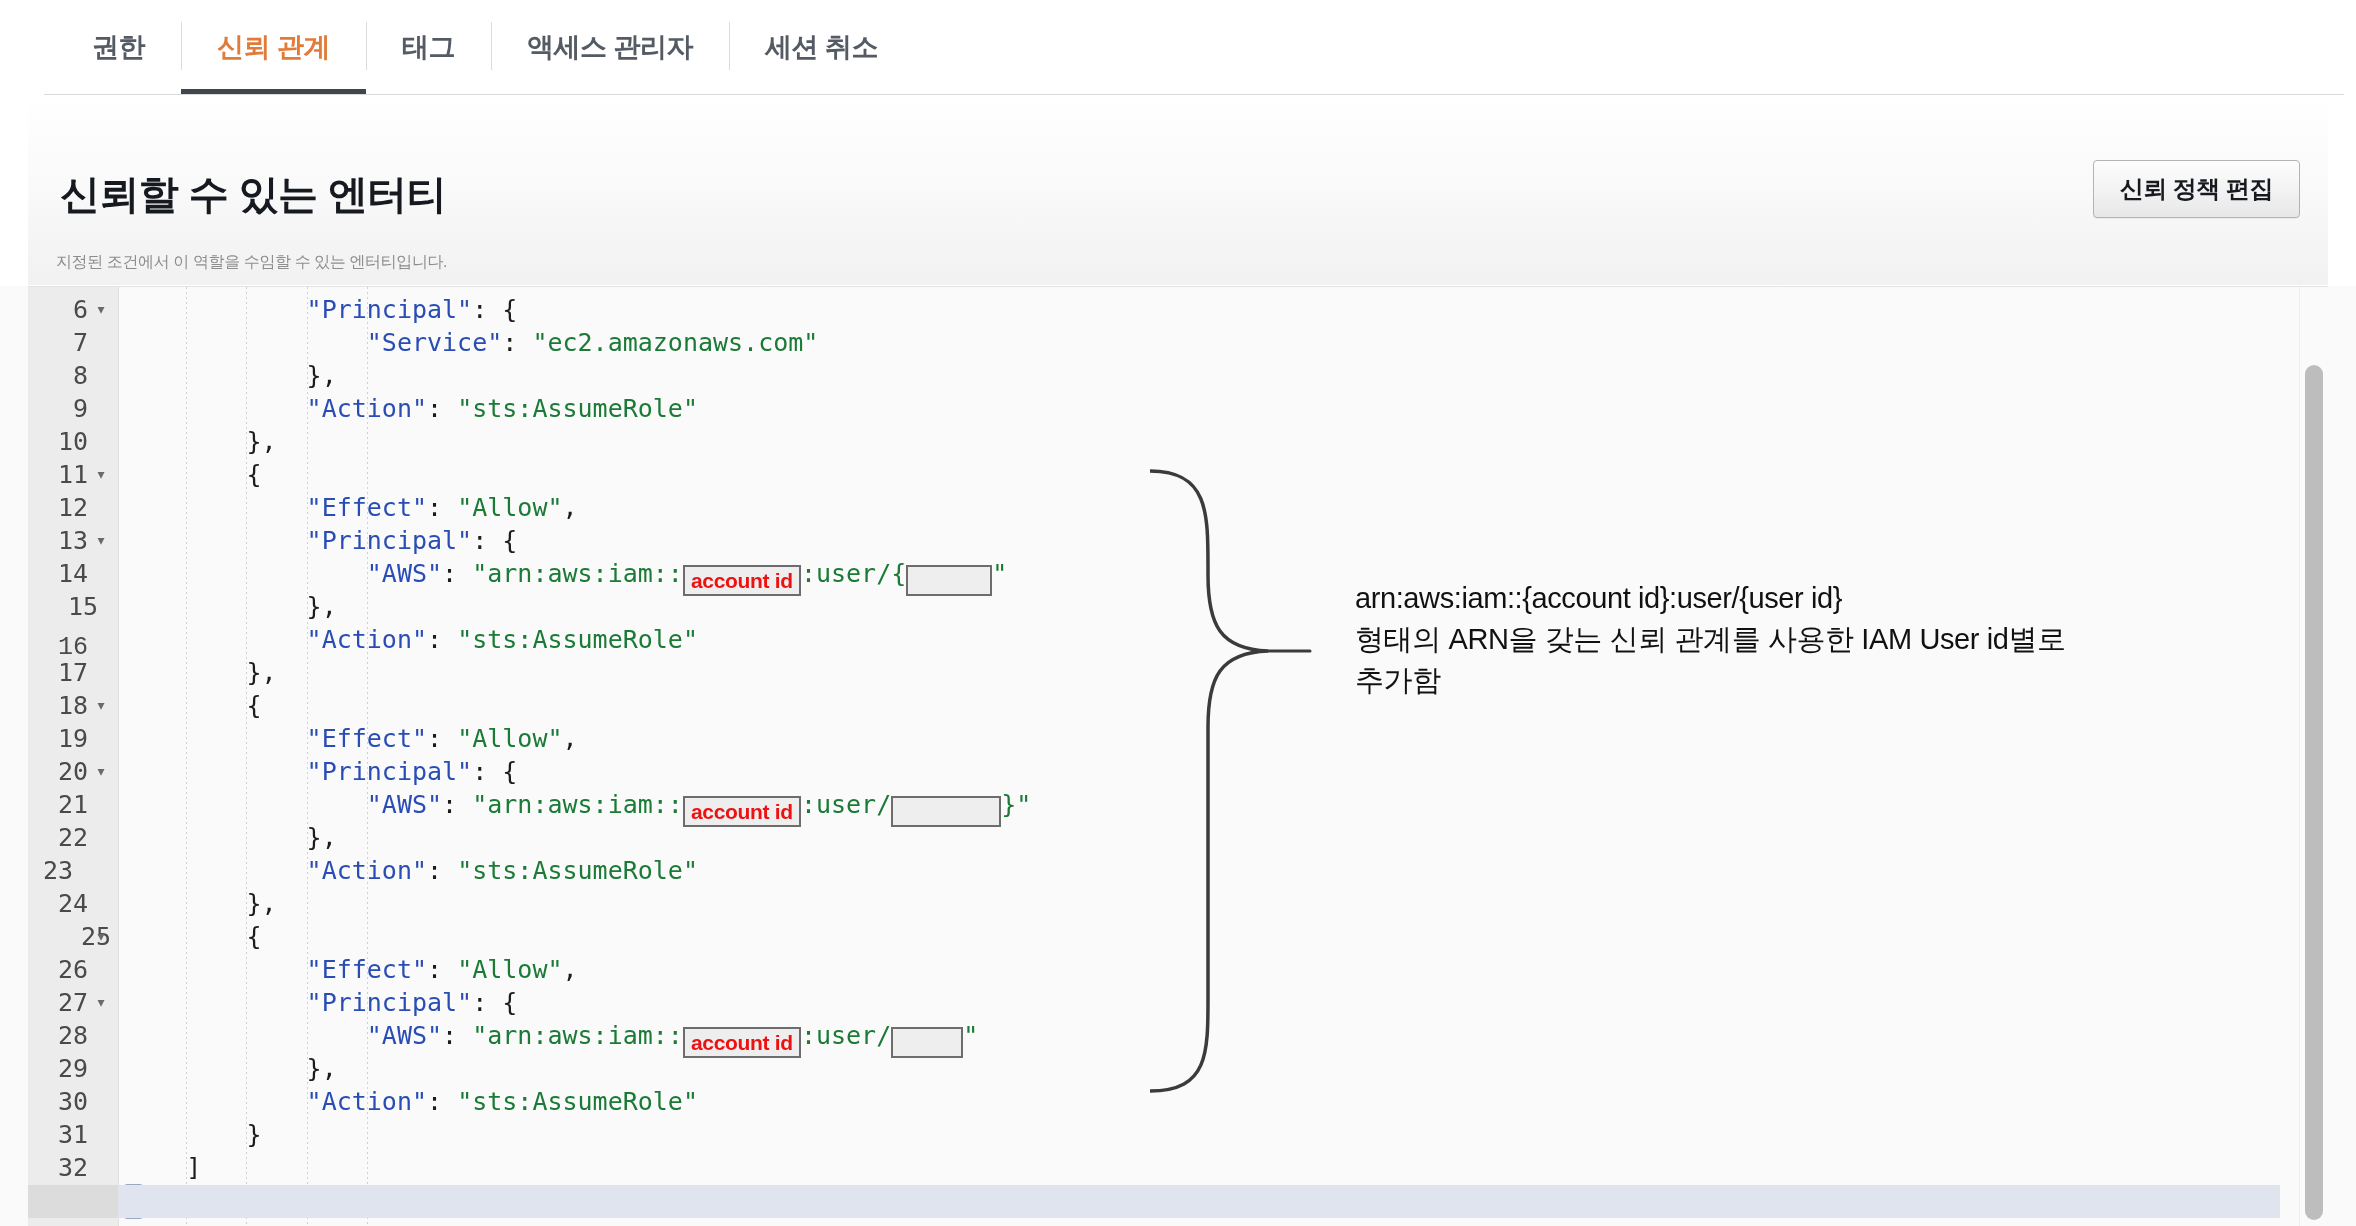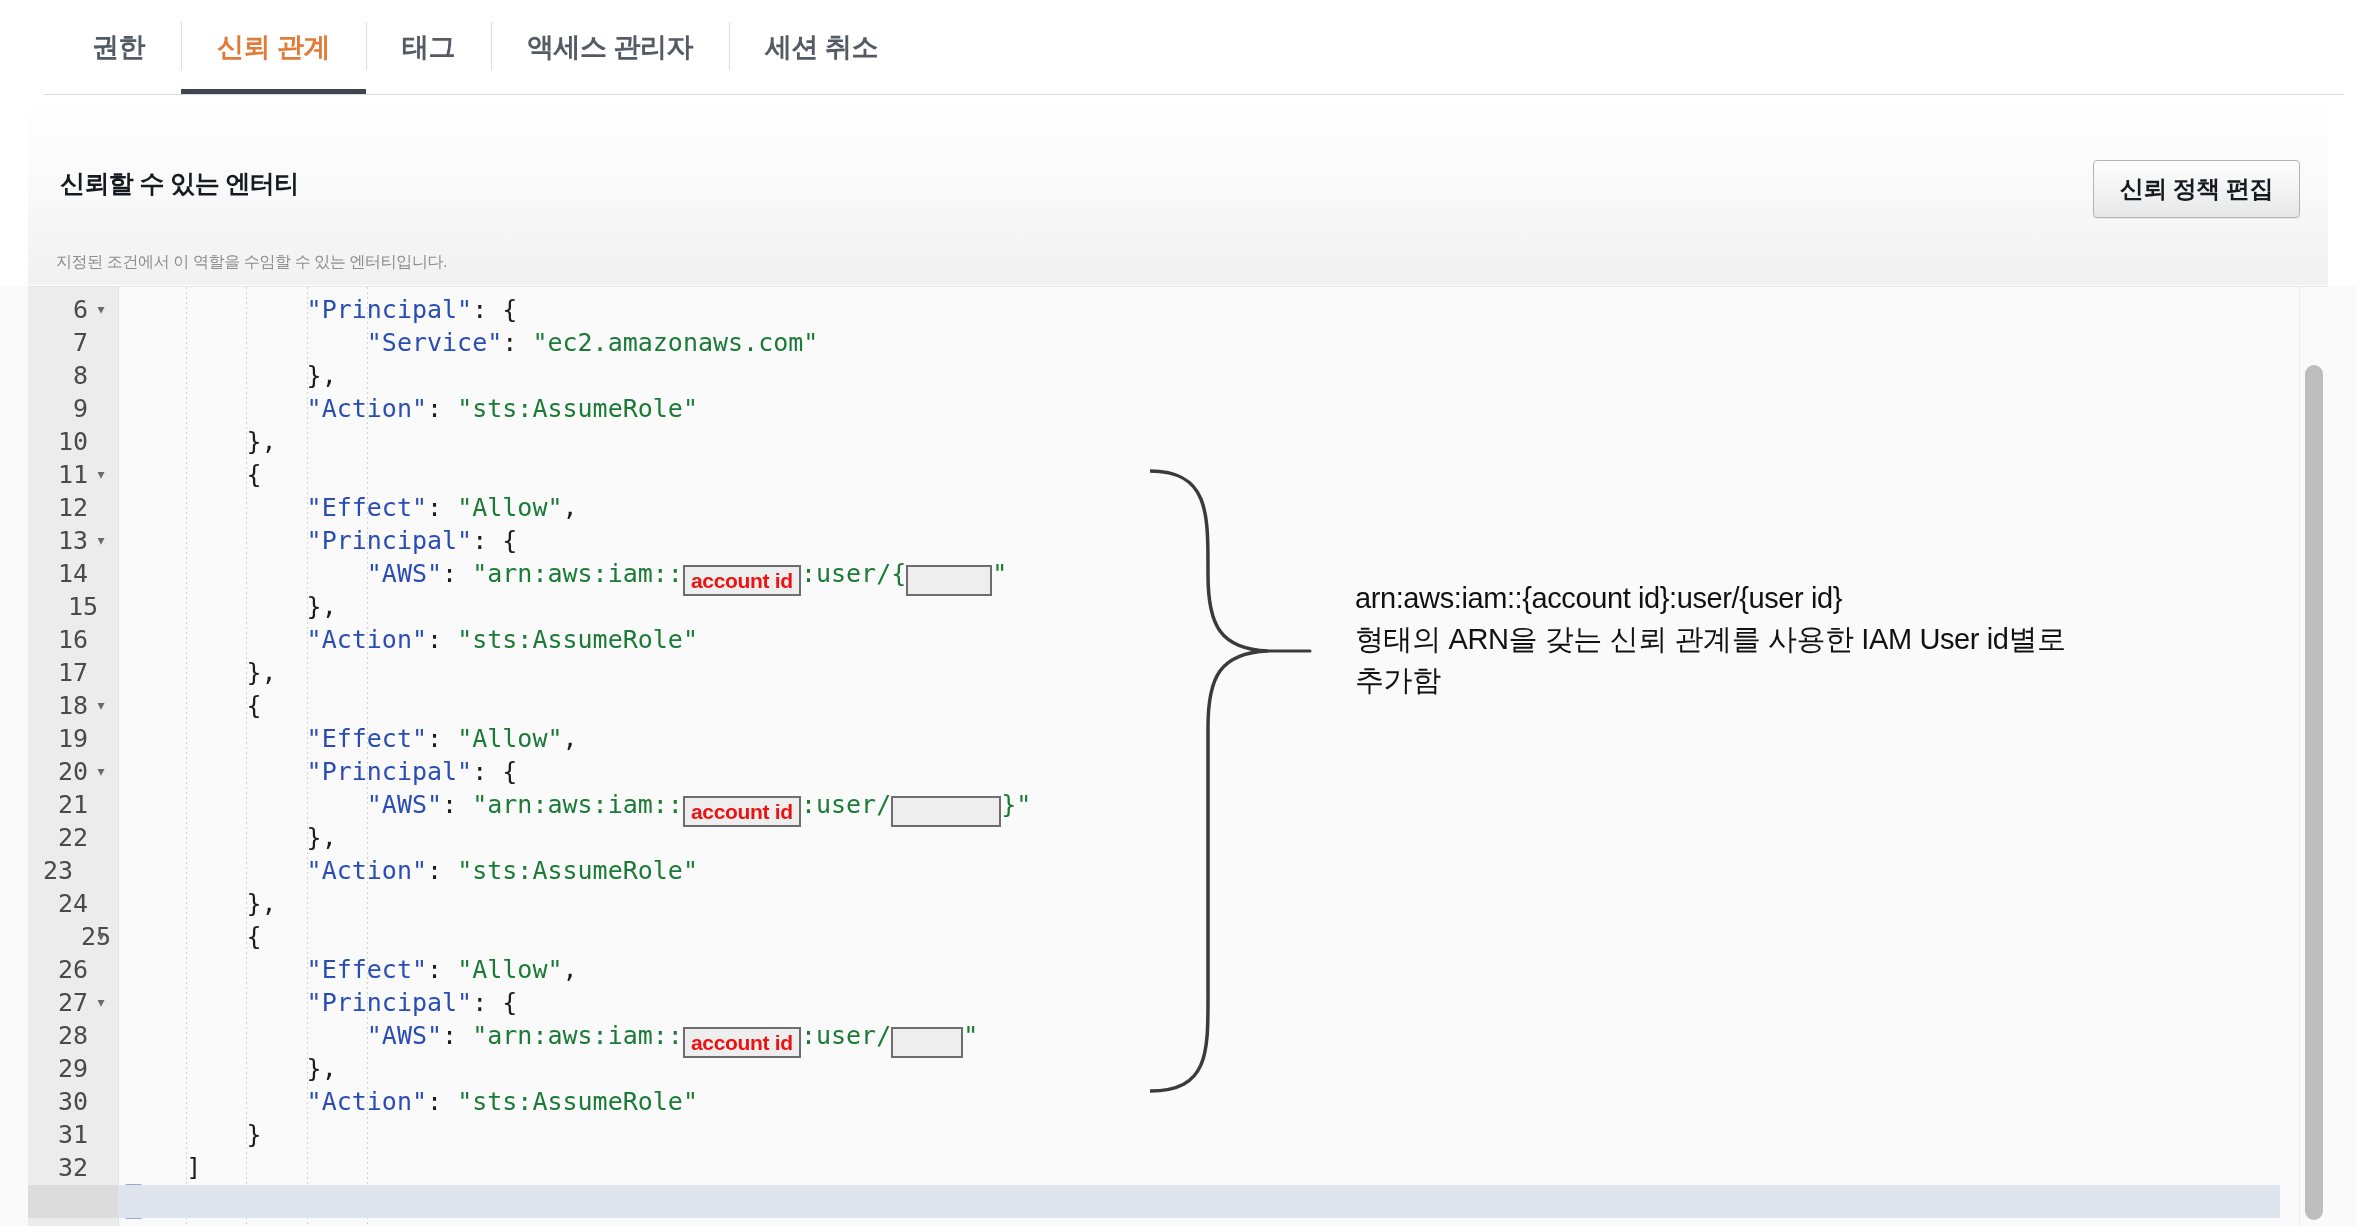--- a/index.html
+++ b/index.html
@@ -43,21 +43,21 @@
   }
 
   
   .panel-head{
     position:absolute;left:28px;top:95px;width:2300px;height:190px;
     background:linear-gradient(to bottom,#ffffff 0%,#fafafa 45%,#f1f1f1 100%);
     box-sizing:border-box;
   }
   .panel-title{
     position:absolute;left:32px;top:72px;
-    font-size:25px;font-weight:bold;color:#16191f;letter-spacing:-0.6px;
+    font-size:40px;font-weight:bold;color:#16191f;letter-spacing:-0.6px;
   }
   .panel-sub{
     position:absolute;left:28px;top:124px;
     font-size:16px;color:#8d8d8d;letter-spacing:-0.4px;margin-top:33px;
   }
   .edit-btn{
     position:absolute;right:28px;top:65px;
     height:56px;padding:0 26px;
     display:flex;align-items:center;justify-content:center;
     background:linear-gradient(to bottom,#fdfdfd 0%,#f2f2f2 55%,#e7e7e7 100%);
@@ -213,21 +213,21 @@
       <div class="ln" style="top: 72px;">8</div>
       <div class="ln" style="top: 105px;">9</div>
       <div class="ln" style="top: 138px;">10</div>
       <div class="ln" style="top: 171px;">11</div>
       <div class="fold" style="top: 171px; left: 62px;">▾</div>
       <div class="ln" style="top: 204px; padding-left: 16px;">12</div>
       <div class="ln" style="top: 237px; padding-left: 29px;">13</div>
       <div class="fold" style="top: 237px; left: 62px;">▾</div>
       <div class="ln" style="top: 270px;">14</div>
       <div class="ln" style="top: 303px; padding-left: 40px;">15</div>
-      <div class="ln" style="top: 336px;">16</div>
+      <div class="ln" style="top: 344px; font-family: Liberation Mono, monospace;">16</div>
       <div class="ln" style="top: 369px;">17</div>
       <div class="ln" style="top: 402px;">18</div>
       <div class="fold" style="top: 402px; left: 62px;">▾</div>
       <div class="ln" style="top: 435px;">19</div>
       <div class="ln" style="top: 468px;">20</div>
       <div class="fold" style="top: 468px; left: 62px;">▾</div>
       <div class="ln" style="top: 501px;">21</div>
       <div class="ln" style="top: 534px;">22</div>
       <div class="ln" style="top: 567px; text-align: center;">23</div>
       <div class="ln" style="top: 600px;">24</div>

